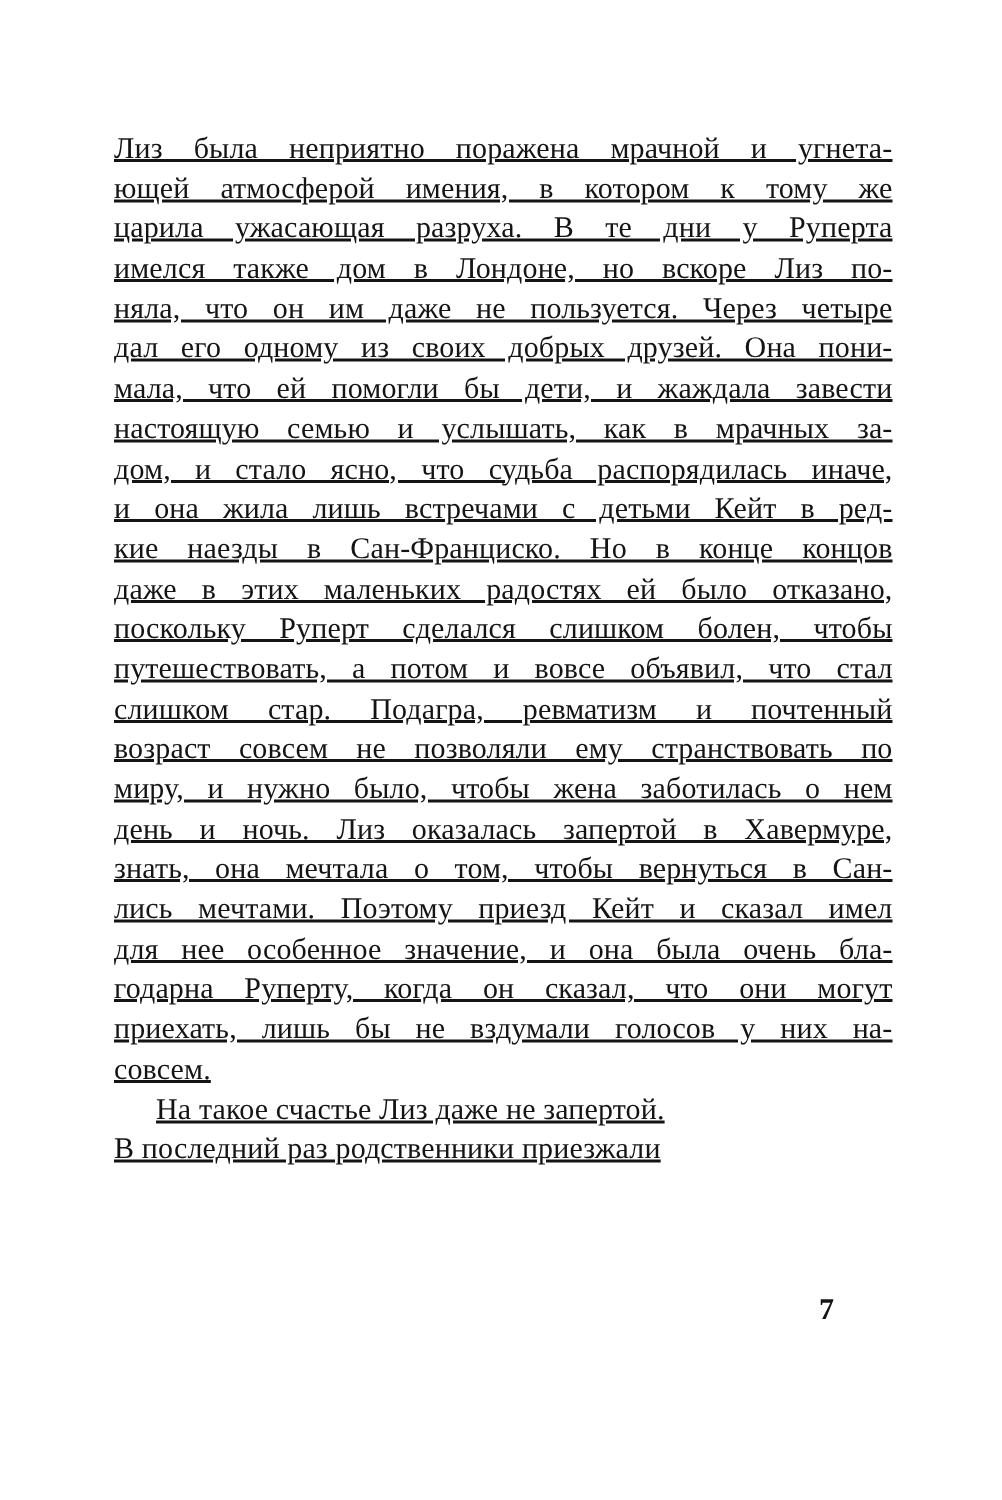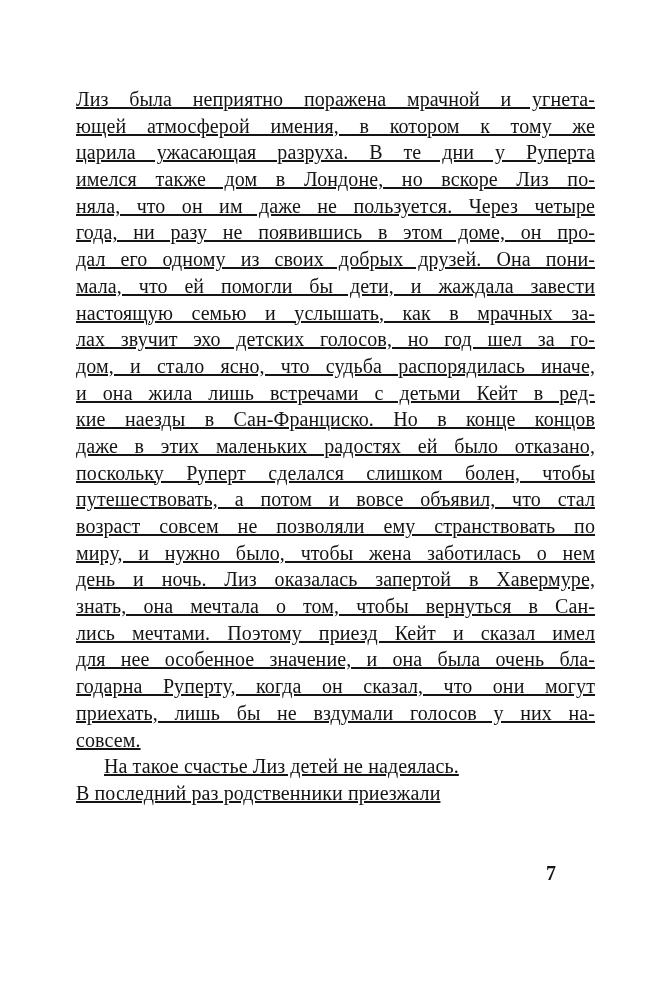--- a/index.html
+++ b/index.html
@@ -51,37 +51,36 @@
 </head>
 <body>
 
 <div class="book-page">
   <div class="text-block" id="text-block">
       <div class="line justify">Лиз была неприятно поражена мрачной и угнета-</div>
       <div class="line justify">ющей атмосферой имения, в котором к тому же</div>
       <div class="line justify">царила ужасающая разруха. В те дни у Руперта</div>
       <div class="line justify">имелся также дом в Лондоне, но вскоре Лиз по-</div>
       <div class="line justify">няла, что он им даже не пользуется. Через четыре</div>
-      <div class="line justify">года, ни разу не появившись в этом доме, он про-</div>
       <div class="line justify">дал его одному из своих добрых друзей. Она пони-</div>
       <div class="line justify">мала, что ей помогли бы дети, и жаждала завести</div>
       <div class="line justify">настоящую семью и услышать, как в мрачных за-</div>
-      <div class="line justify">лах звучит эхо детских голосов, но год шел за го-</div>
       <div class="line justify">дом, и стало ясно, что судьба распорядилась иначе,</div>
       <div class="line justify">и она жила лишь встречами с детьми Кейт в ред-</div>
       <div class="line justify">кие наезды в Сан-Франциско. Но в конце концов</div>
       <div class="line justify">даже в этих маленьких радостях ей было отказано,</div>
       <div class="line justify">поскольку Руперт сделался слишком болен, чтобы</div>
       <div class="line justify">путешествовать, а потом и вовсе объявил, что стал</div>
+      <div class="line justify">слишком стар. Подагра, ревматизм и почтенный</div>
       <div class="line justify">возраст совсем не позволяли ему странствовать по</div>
       <div class="line justify">миру, и нужно было, чтобы жена заботилась о нем</div>
       <div class="line justify">день и ночь. Лиз оказалась запертой в Хавермуре,</div>
       <div class="line justify">знать, она мечтала о том, чтобы вернуться в Сан-</div>
       <div class="line justify">лись мечтами. Поэтому приезд Кейт и сказал имел</div>
       <div class="line justify">для нее особенное значение, и она была очень бла-</div>
       <div class="line justify">годарна Руперту, когда он сказал, что они могут</div>
       <div class="line justify">приехать, лишь бы не вздумали голосов у них на-</div>
       <div class="line">совсем.</div>
-      <div class="line indent">На такое счастье Лиз детей не надеялась.</div>
+      <div class="line indent">На такое счастье Лиз даже не запертой.</div>
       <div class="line">В последний раз родственники приезжали</div>
     </div>
   <span class="page-number">7</span>
 </div>
 
 </body></html>

